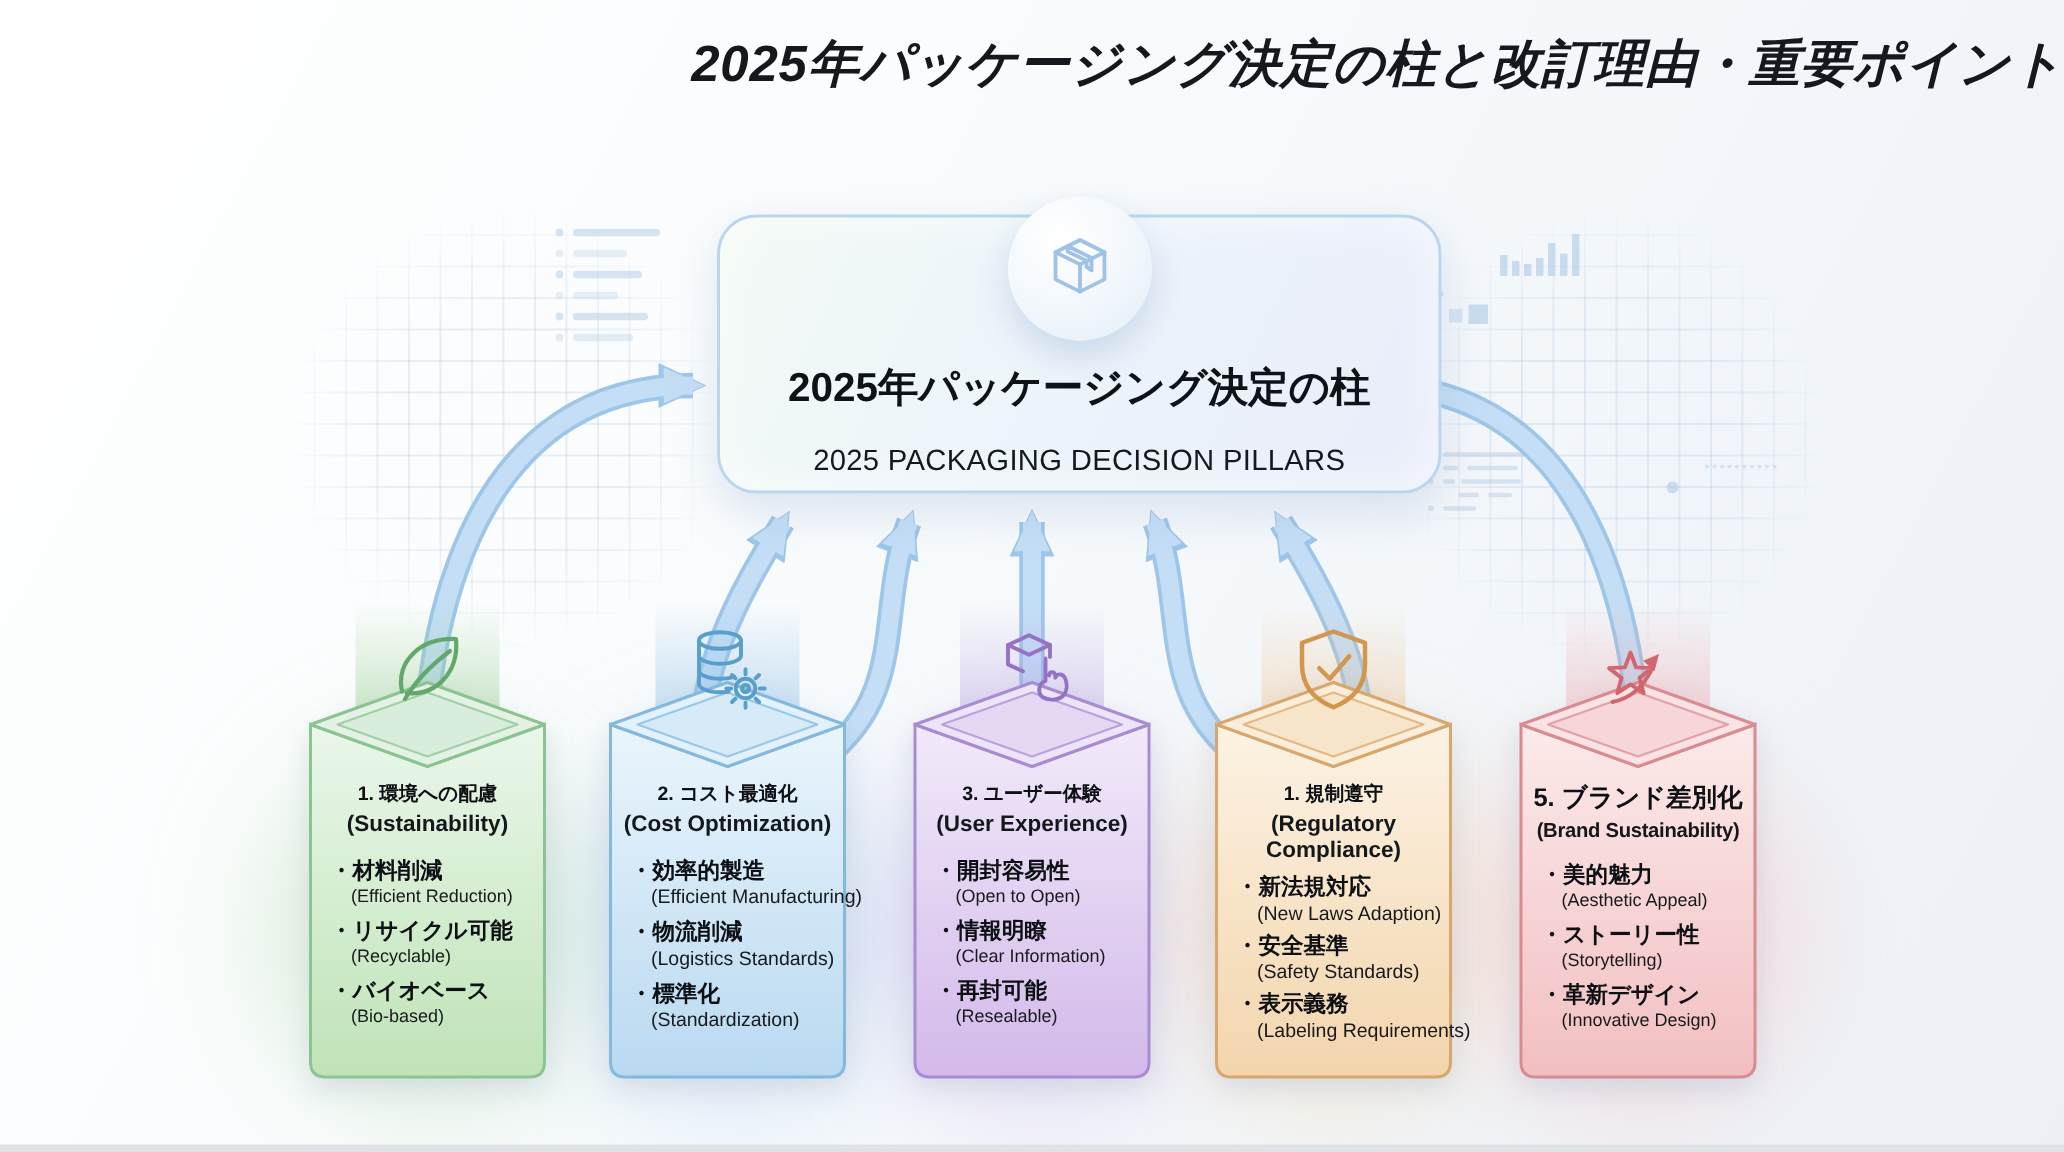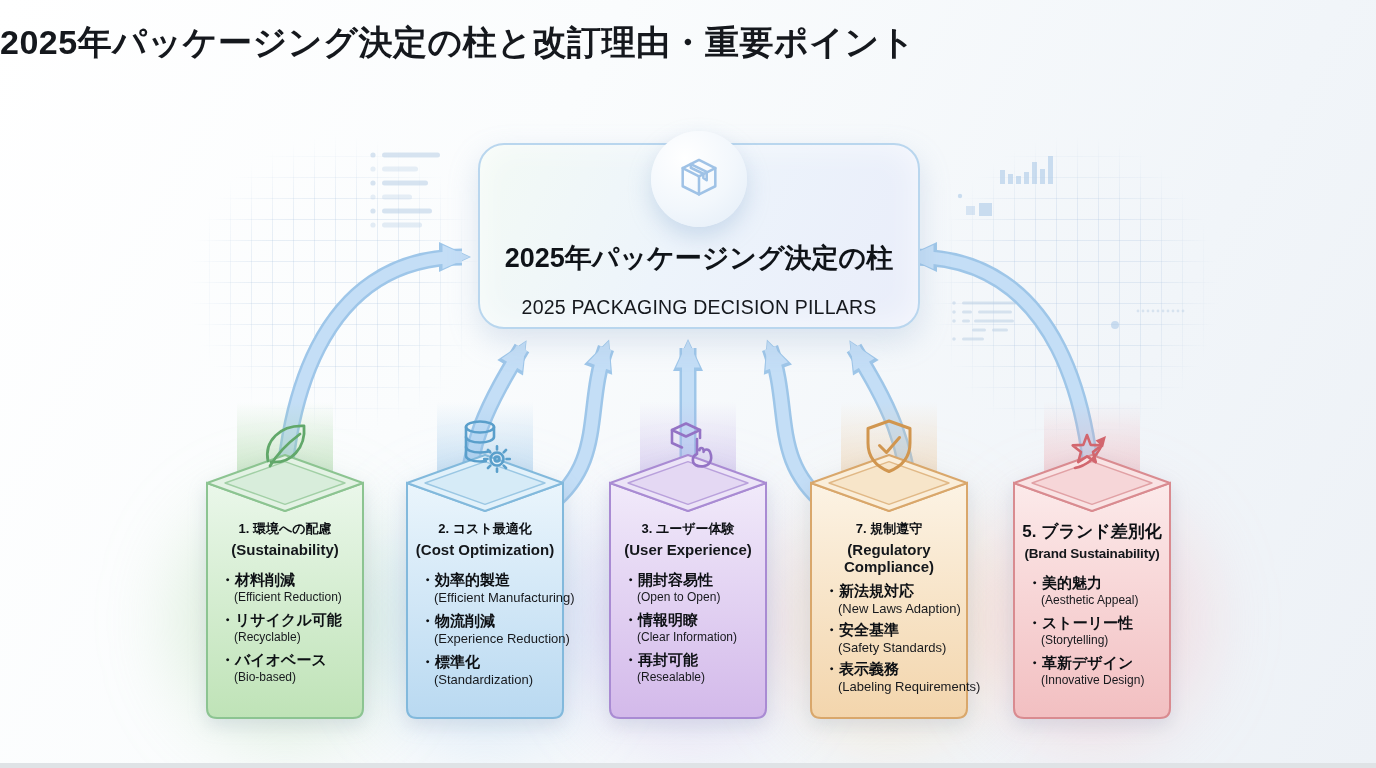--- a/index.html
+++ b/index.html
@@ -1,36 +1,36 @@
 <!DOCTYPE html>
 <html><head>
 <meta charset="utf-8">
 <style>
   html,body{margin:0;padding:0;}
   body{font-family:"Liberation Sans","DejaVu Sans",sans-serif;background:#e9edf1;}
   .canvas{position:relative;width:1376px;height:768px;overflow:hidden;
     background:linear-gradient(118deg,#ffffff 0%,#fafcfd 35%,#f1f5f9 75%,#edf1f6 100%);}
   
-  .hdr{position:absolute;top:0;left:0;right:0;text-align:left;z-index:4;}
+  .hdr{position:absolute;top:0;left:0;right:0;text-align:right;z-index:4;font-style:italic;}
   .hdr h1{margin:20px 0 0;font-size:34px;font-weight:700;color:#15181d;letter-spacing:.5px;}
   .hdr h2{margin:7px 0 0;font-size:25px;font-weight:400;color:#24282d;}
   
   .deco{position:absolute;z-index:0;}
   .grid{background-image:
       linear-gradient(rgba(150,180,215,.20) 1px,transparent 1px),
       linear-gradient(90deg,rgba(150,180,215,.20) 1px,transparent 1px);
     background-size:21px 21px;
     -webkit-mask-image:radial-gradient(closest-side,#000 55%,transparent 100%);
     mask-image:radial-gradient(closest-side,#000 55%,transparent 100%);}
   .bgglow{position:absolute;z-index:0;border-radius:50%;filter:blur(38px);}
   .bottom-strip{position:absolute;left:0;right:0;bottom:0;height:5px;background:#dfe3e6;z-index:5;}
   
   .arrows{position:absolute;left:0;top:0;z-index:1;}
   
-  .center-box{position:absolute;left:478px;top:143px;width:442px;height:186px;z-index:2;
+  .center-box{position:absolute;left:478px;top:143px;width:483px;height:186px;z-index:2;
     border:2px solid #b9d6ee;border-radius:26px;box-sizing:border-box;
     background:linear-gradient(115deg,#f3faf5 0%,#edf4fb 45%,#e9edfa 100%);
     box-shadow:0 12px 30px rgba(140,170,205,.28), inset 0 0 34px rgba(255,255,255,.65);}
   .icon-circle{position:absolute;left:50%;top:-14px;transform:translateX(-50%);
     width:96px;height:96px;border-radius:50%;
     background:radial-gradient(circle at 35% 28%,#ffffff 0%,#f2f7fc 55%,#e2ecf7 100%);
     box-shadow:0 10px 22px rgba(145,175,210,.38);display:flex;align-items:center;justify-content:center;}
   .cb-jp{position:absolute;top:95px;left:0;width:100%;text-align:center;
     font-size:27px;font-weight:700;color:#0f1318;}
   .cb-en{position:absolute;top:135px;left:0;width:100%;text-align:center;
@@ -256,21 +256,21 @@
     <div class="ptext">
       <div class="ptitle">2. コスト最適化</div>
       <div class="psub">(Cost Optimization)</div>
       <ul class="items">
         <li>
             <div class="jp">効率的製造</div>
             <div class="en">(Efficient Manufacturing)</div>
           </li>
         <li>
             <div class="jp">物流削減</div>
-            <div class="en">(Experience Reduction)</div>
+            <div class="en">(Logistics Standards)</div>
           </li>
         <li>
             <div class="jp">標準化</div>
             <div class="en">(Standardization)</div>
           </li>
       </ul>
     </div>
   </article>
 
   <article class="pillar p3" style="left:608px;">
@@ -327,21 +327,21 @@
       <path class="face" d="M2 31 L80 3 L158 31 L80 59 Z"></path>
       <path class="inner" d="M20 31 L80 9.7 L140 31 L80 52.4 Z"></path>
     </svg>
     <div class="picon">
       <svg width="64" height="64" viewBox="0 0 64 64" stroke-width="3">
         <path d="M32 7 L53 14.5 V29 C53 43.5 44.5 52.5 32 57.5 C19.5 52.5 11 43.5 11 29 V14.5 Z"></path>
         <path d="M22.5 31.5 L29.5 38.5 L42.5 23.5"></path>
       </svg>
     </div>
     <div class="ptext">
-      <div class="ptitle">7. 規制遵守</div>
+      <div class="ptitle">1. 規制遵守</div>
       <div class="psub">(Regulatory Compliance)</div>
       <ul class="items">
         <li>
             <div class="jp">新法規対応</div>
             <div class="en">(New Laws Adaption)</div>
           </li>
         <li>
             <div class="jp">安全基準</div>
             <div class="en">(Safety Standards)</div>
           </li>

